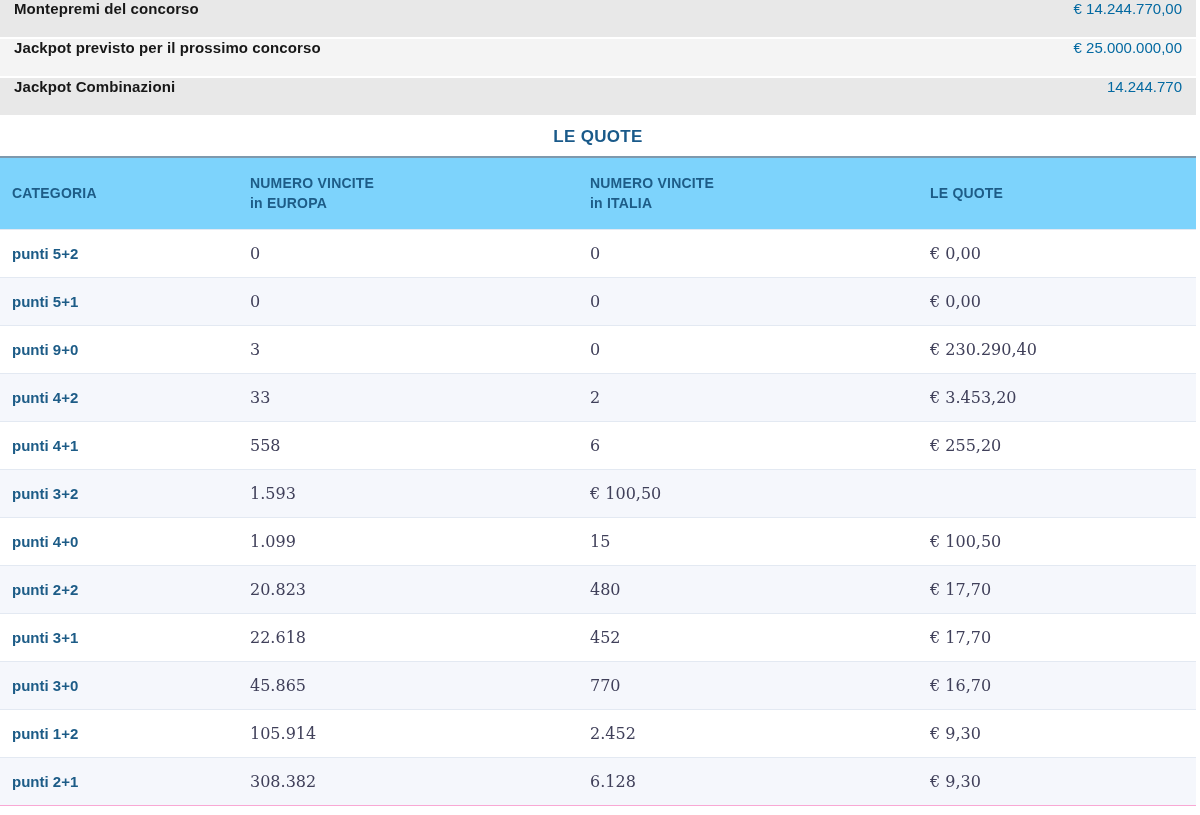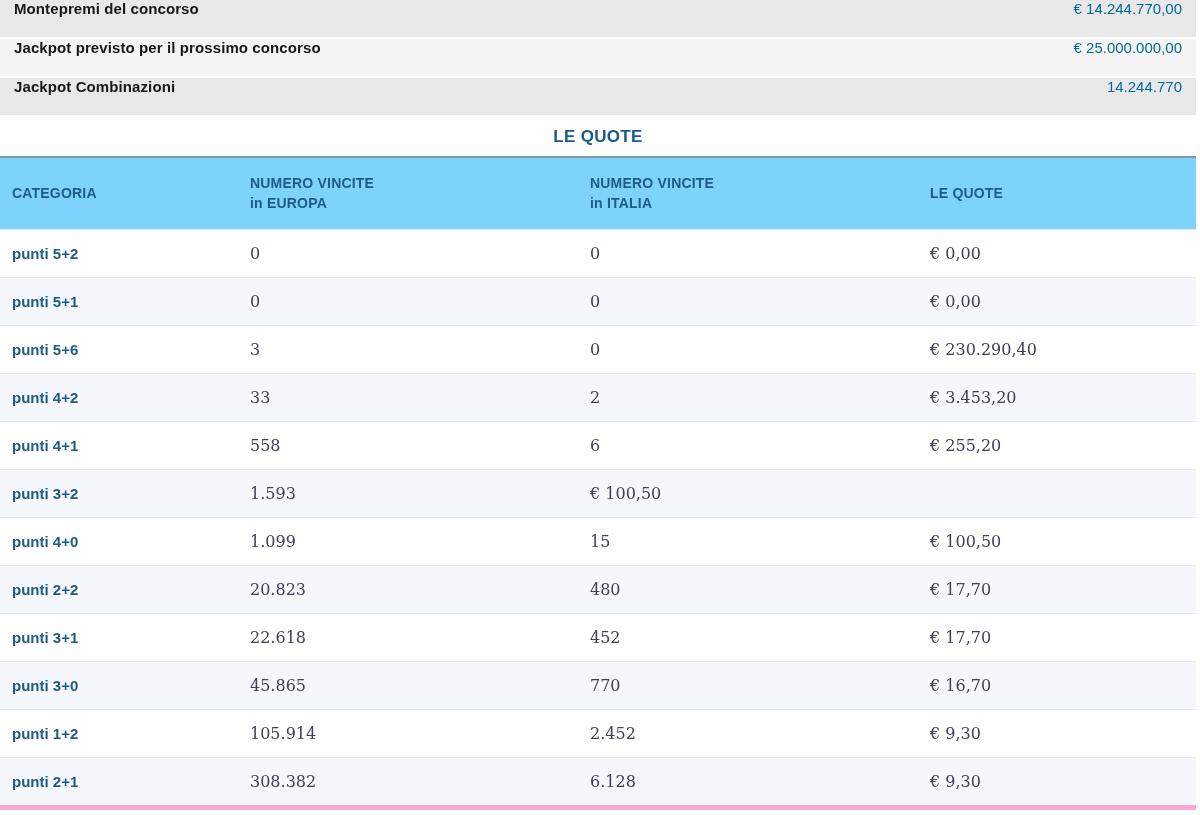--- a/index.html
+++ b/index.html
@@ -78,21 +78,21 @@
     font-size: 14px;
     line-height: 1.4;
     letter-spacing: 0.2px;
   }
   .trow {
     height: 48px;
     border-top: 1px solid #e3e9f2;
   }
   .trow:nth-child(odd)  { background: #ffffff; }
   .trow:nth-child(even) { background: #f5f7fc; }
-  .tbody { border-bottom: 5px solid #f9a8d4; }
+  .tbody { border-bottom: 1px solid #f9a8d4; }
   .cell-cat {
     color: #1d5c87;
     font-weight: bold;
     font-size: 15px;
   }
   .cell-num {
     font-family: "DejaVu Serif", serif;
     font-size: 16px;
     color: #40405a;
   }
@@ -142,21 +142,21 @@
           <div class="cell-num">0</div>
           <div class="cell-num">€ 0,00</div>
         </div>
         <div class="grid-row trow">
           <div class="cell-cat">punti 5+1</div>
           <div class="cell-num">0</div>
           <div class="cell-num">0</div>
           <div class="cell-num">€ 0,00</div>
         </div>
         <div class="grid-row trow">
-          <div class="cell-cat">punti 5+6</div>
+          <div class="cell-cat">punti 9+0</div>
           <div class="cell-num">3</div>
           <div class="cell-num">0</div>
           <div class="cell-num">€ 230.290,40</div>
         </div>
         <div class="grid-row trow">
           <div class="cell-cat">punti 4+2</div>
           <div class="cell-num">33</div>
           <div class="cell-num">2</div>
           <div class="cell-num">€ 3.453,20</div>
         </div>

